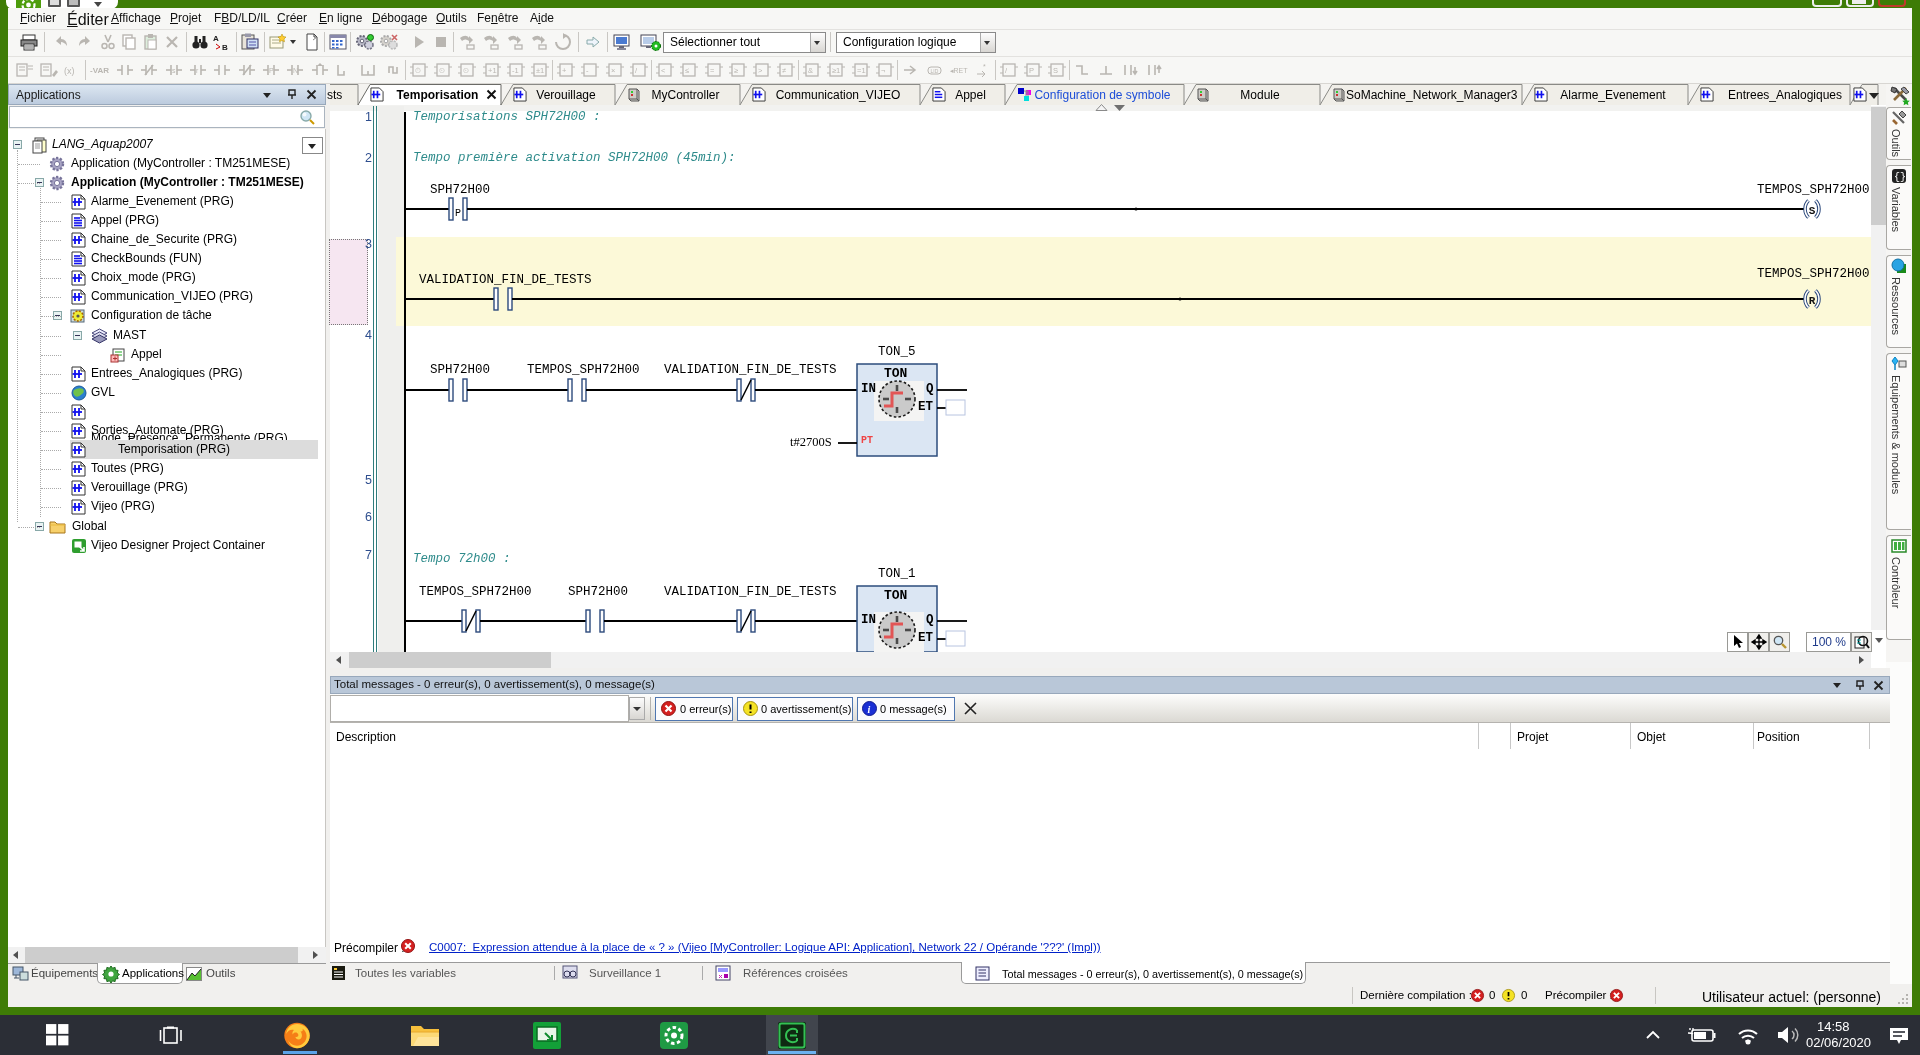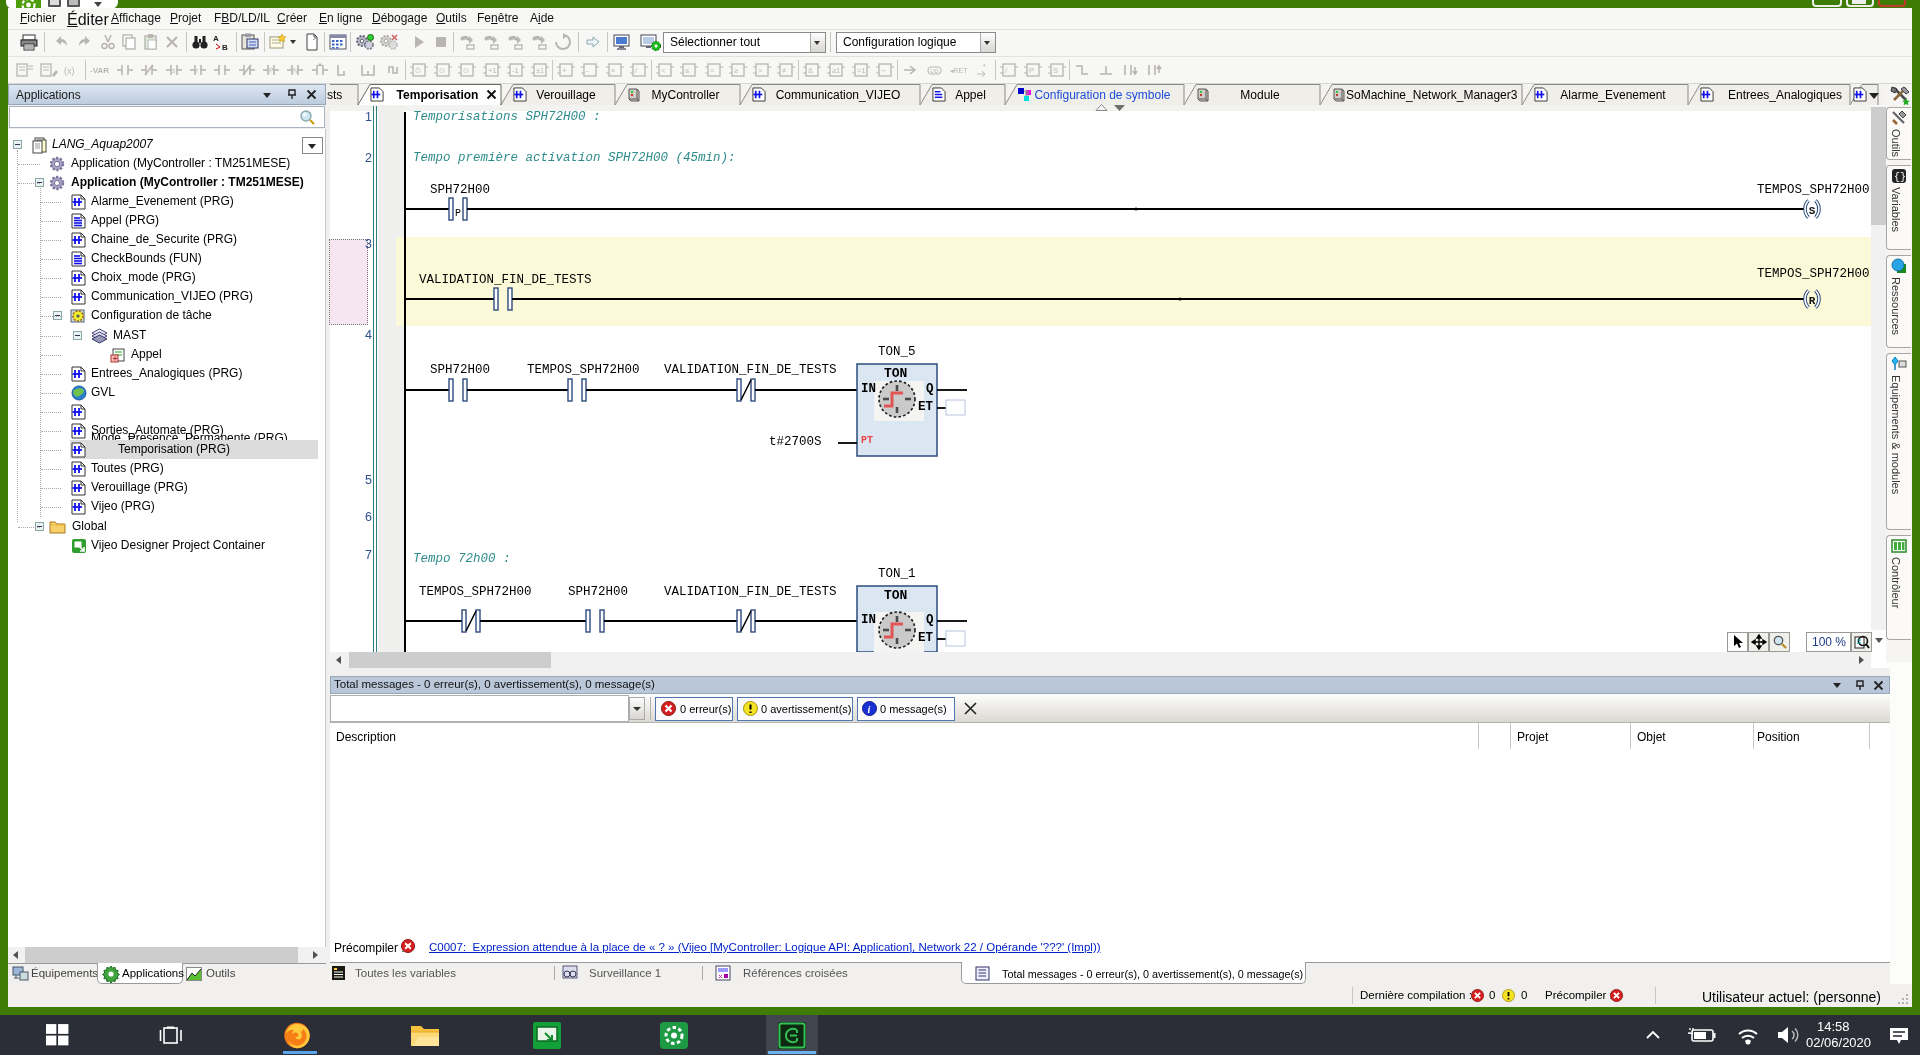--- a/index.html
+++ b/index.html
@@ -994,21 +994,21 @@
 <div class="txt" style="left:1757px;top:267px;font-size:12.5px;font-family:'Liberation Mono',monospace;color:#000;">TEMPOS_SPH72H00</div>
 <div class="txt" style="left:430px;top:363px;font-size:12.5px;font-family:'Liberation Mono',monospace;color:#000;">SPH72H00</div>
 <div class="txt" style="left:527px;top:363px;font-size:12.5px;font-family:'Liberation Mono',monospace;color:#000;">TEMPOS_SPH72H00</div>
 <div class="txt" style="left:664px;top:363px;font-size:12.5px;font-family:'Liberation Mono',monospace;color:#000;">VALIDATION_FIN_DE_TESTS</div>
 <div class="txt" style="left:878px;top:345px;font-size:12.5px;font-family:'Liberation Mono',monospace;color:#000;">TON_5</div>
 <div class="txt" style="left:884px;top:366px;font-size:13px;font-family:'Liberation Mono',monospace;color:#000;font-weight:bold;">TON</div>
 <div class="txt" style="left:861px;top:382px;font-size:12.5px;font-family:'Liberation Mono',monospace;color:#000;font-weight:bold;">IN</div>
 <div class="txt" style="left:926px;top:382px;font-size:12.5px;font-family:'Liberation Mono',monospace;color:#000;font-weight:bold;">Q</div>
 <div class="txt" style="left:918px;top:400px;font-size:12.5px;font-family:'Liberation Mono',monospace;color:#000;font-weight:bold;">ET</div>
 <div class="txt" style="left:861px;top:435px;font-size:10px;font-family:'Liberation Mono',monospace;color:#ef4444;font-weight:bold;">PT</div>
-<div class="txt" style="left:769px;top:435px;font-size:12.5px;font-family:Liberation Mono, monospace;color:#000;">t#2700S</div>
+<div class="txt" style="left:790px;top:435px;font-size:12.5px;font-family:Liberation Serif, serif;color:#000;">t#2700S</div>
 <div class="txt" style="left:419px;top:585px;font-size:12.5px;font-family:'Liberation Mono',monospace;color:#000;">TEMPOS_SPH72H00</div>
 <div class="txt" style="left:568px;top:585px;font-size:12.5px;font-family:'Liberation Mono',monospace;color:#000;">SPH72H00</div>
 <div class="txt" style="left:664px;top:585px;font-size:12.5px;font-family:'Liberation Mono',monospace;color:#000;">VALIDATION_FIN_DE_TESTS</div>
 <div class="txt" style="left:878px;top:567px;font-size:12.5px;font-family:'Liberation Mono',monospace;color:#000;">TON_1</div>
 <div class="txt" style="left:884px;top:588px;font-size:13px;font-family:'Liberation Mono',monospace;color:#000;font-weight:bold;">TON</div>
 <div class="txt" style="left:861px;top:613px;font-size:12.5px;font-family:'Liberation Mono',monospace;color:#000;font-weight:bold;">IN</div>
 <div class="txt" style="left:926px;top:613px;font-size:12.5px;font-family:'Liberation Mono',monospace;color:#000;font-weight:bold;">Q</div>
 <div class="txt" style="left:918px;top:631px;font-size:12.5px;font-family:'Liberation Mono',monospace;color:#000;font-weight:bold;">ET</div>
 <div class="abs" style="left:1727px;top:632px;width:21px;height:20px;background:#fff;border:1px solid #9a9a96;"></div>
 <div class="abs" style="left:1748px;top:632px;width:21px;height:20px;background:#f0efec;border:1px solid #9a9a96;"></div>

